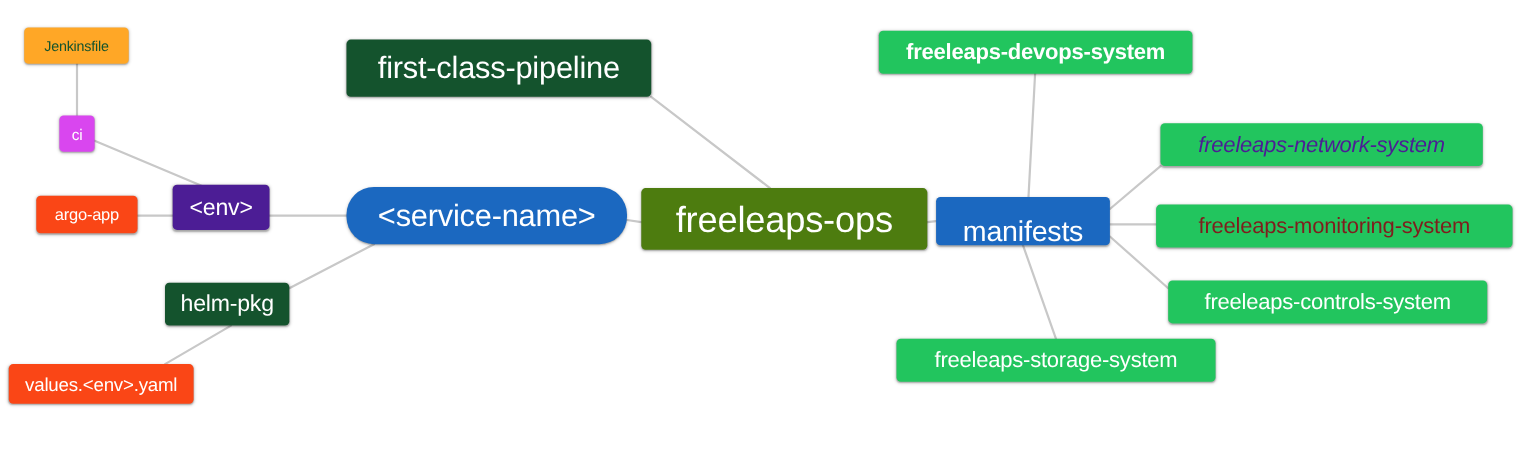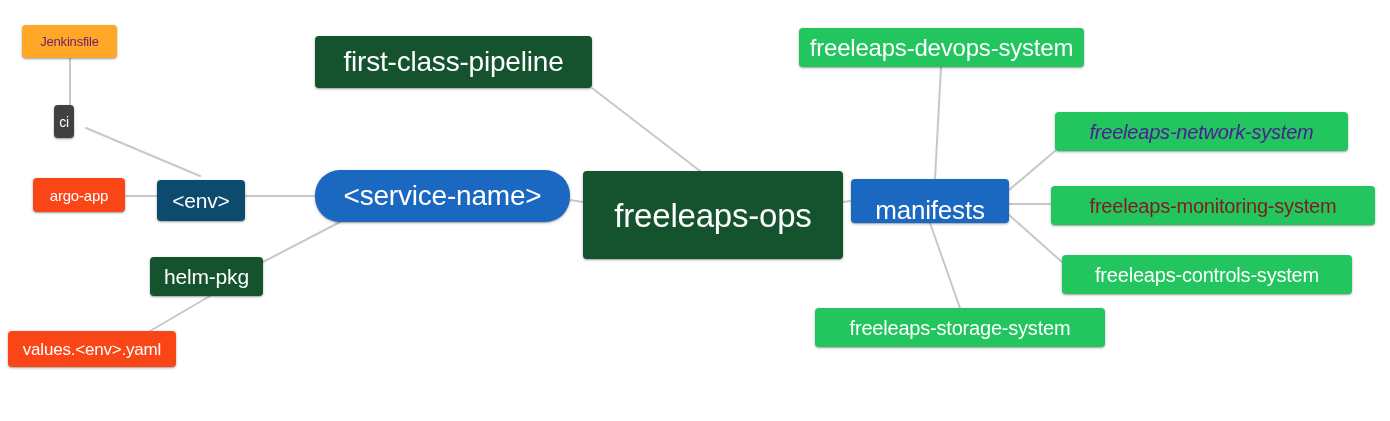--- a/index.html
+++ b/index.html
@@ -55,51 +55,51 @@
       <line x1="592" y1="88" x2="700" y2="171" stroke="#c8c8c8" stroke-width="2" stroke-linecap="round"></line>
       <line x1="570" y1="200" x2="583" y2="202" stroke="#c8c8c8" stroke-width="2" stroke-linecap="round"></line>
       <line x1="843" y1="202" x2="851" y2="201" stroke="#c8c8c8" stroke-width="2" stroke-linecap="round"></line>
       <line x1="935" y1="179" x2="941" y2="67" stroke="#c8c8c8" stroke-width="2" stroke-linecap="round"></line>
       <line x1="1009" y1="190" x2="1055" y2="151" stroke="#c8c8c8" stroke-width="2" stroke-linecap="round"></line>
       <line x1="1009" y1="204" x2="1051" y2="204" stroke="#c8c8c8" stroke-width="2" stroke-linecap="round"></line>
       <line x1="1009" y1="215" x2="1062" y2="262" stroke="#c8c8c8" stroke-width="2" stroke-linecap="round"></line>
       <line x1="930" y1="223" x2="960" y2="308" stroke="#c8c8c8" stroke-width="2" stroke-linecap="round"></line>
     </svg>
   <div id="nodes-layer">
-      <div class="node" style="left: 22px; top: 25px; width: 95px; height: 33px; background: rgb(255, 167, 38); color: #701a75; font-size: 13px;">
+      <div class="node" style="left: 22px; top: 25px; width: 95px; height: 33px; background: rgb(255, 167, 38); color: #14532d; font-size: 13px;">
         <span class="node-label">Jenkinsfile</span>
       </div>
-      <div class="node" style="left: 54px; top: 105px; width: 20px; height: 33px; background: #404040; color: rgb(255, 255, 255); font-size: 14px;">
+      <div class="node" style="left: 54px; top: 105px; width: 32px; height: 33px; background: #d946ef; color: rgb(255, 255, 255); font-size: 14px;">
         <span class="node-label">ci</span>
       </div>
       <div class="node" style="left: 33px; top: 178px; width: 92px; height: 34px; background: rgb(250, 70, 22); color: rgb(255, 255, 255); font-size: 15px; align-items: center;">
         <span class="node-label">argo-app</span>
       </div>
-      <div class="node" style="left: 157px; top: 180px; width: 88px; height: 41px; background: #0c4a6e; color: rgb(255, 255, 255); font-size: 21px;">
+      <div class="node" style="left: 157px; top: 168px; width: 88px; height: 41px; background: #4c1d95; color: rgb(255, 255, 255); font-size: 21px;">
         <span class="node-label">&lt;env&gt;</span>
       </div>
       <div class="node" style="left: 150px; top: 257px; width: 113px; height: 39px; background: #14532d; color: rgb(255, 255, 255); font-size: 21px;">
         <span class="node-label">helm-pkg</span>
       </div>
       <div class="node" style="left: 8px; top: 331px; width: 168px; height: 36px; background: rgb(250, 70, 22); color: rgb(255, 255, 255); font-size: 17px;">
         <span class="node-label">values.&lt;env&gt;.yaml</span>
       </div>
       <div class="node" style="left: 315px; top: 36px; width: 277px; height: 52px; background: #14532d; color: rgb(255, 255, 255); font-size: 28px;">
         <span class="node-label">first-class-pipeline</span>
       </div>
       <div class="node" style="left: 315px; top: 170px; width: 255px; height: 52px; background: rgb(27, 104, 192); color: rgb(255, 255, 255); font-size: 28px; border-radius: 25px;">
         <span class="node-label">&lt;service-name&gt;</span>
       </div>
-      <div class="node" style="left: 583px; top: 171px; width: 260px; height: 88px; background: #14532d; color: rgb(255, 255, 255); font-size: 33px;">
+      <div class="node" style="left: 583px; top: 171px; width: 260px; height: 56px; background: #4d7c0f; color: rgb(255, 255, 255); font-size: 33px;">
         <span class="node-label">freeleaps-ops</span>
       </div>
       <div class="node" style="left: 851px; top: 179px; width: 158px; height: 44px; background: rgb(27, 104, 192); color: rgb(255, 255, 255); font-size: 26px; align-items: flex-end;">
         <span class="node-label">manifests</span>
       </div>
-      <div class="node" style="left: 799px; top: 28px; width: 285px; height: 39px; background: rgb(34, 197, 94); color: rgb(255, 255, 255); font-size: 24px;">
+      <div class="node" style="left: 799px; top: 28px; width: 285px; height: 39px; background: rgb(34, 197, 94); color: rgb(255, 255, 255); font-size: 20px; font-weight: bold;">
         <span class="node-label">freeleaps-devops-system</span>
       </div>
       <div class="node" style="left: 1055px; top: 112px; width: 293px; height: 39px; background: rgb(34, 197, 94); color: #4c1d95; font-size: 20px; font-style: italic;">
         <span class="node-label">freeleaps-network-system</span>
       </div>
       <div class="node" style="left: 1051px; top: 186px; width: 324px; height: 39px; background: rgb(34, 197, 94); color: #7f1d1d; font-size: 20px; text-align: right;">
         <span class="node-label">freeleaps-monitoring-system</span>
       </div>
       <div class="node" style="left: 1062px; top: 255px; width: 290px; height: 39px; background: rgb(34, 197, 94); color: rgb(255, 255, 255); font-size: 20px;">
         <span class="node-label">freeleaps-controls-system</span>

